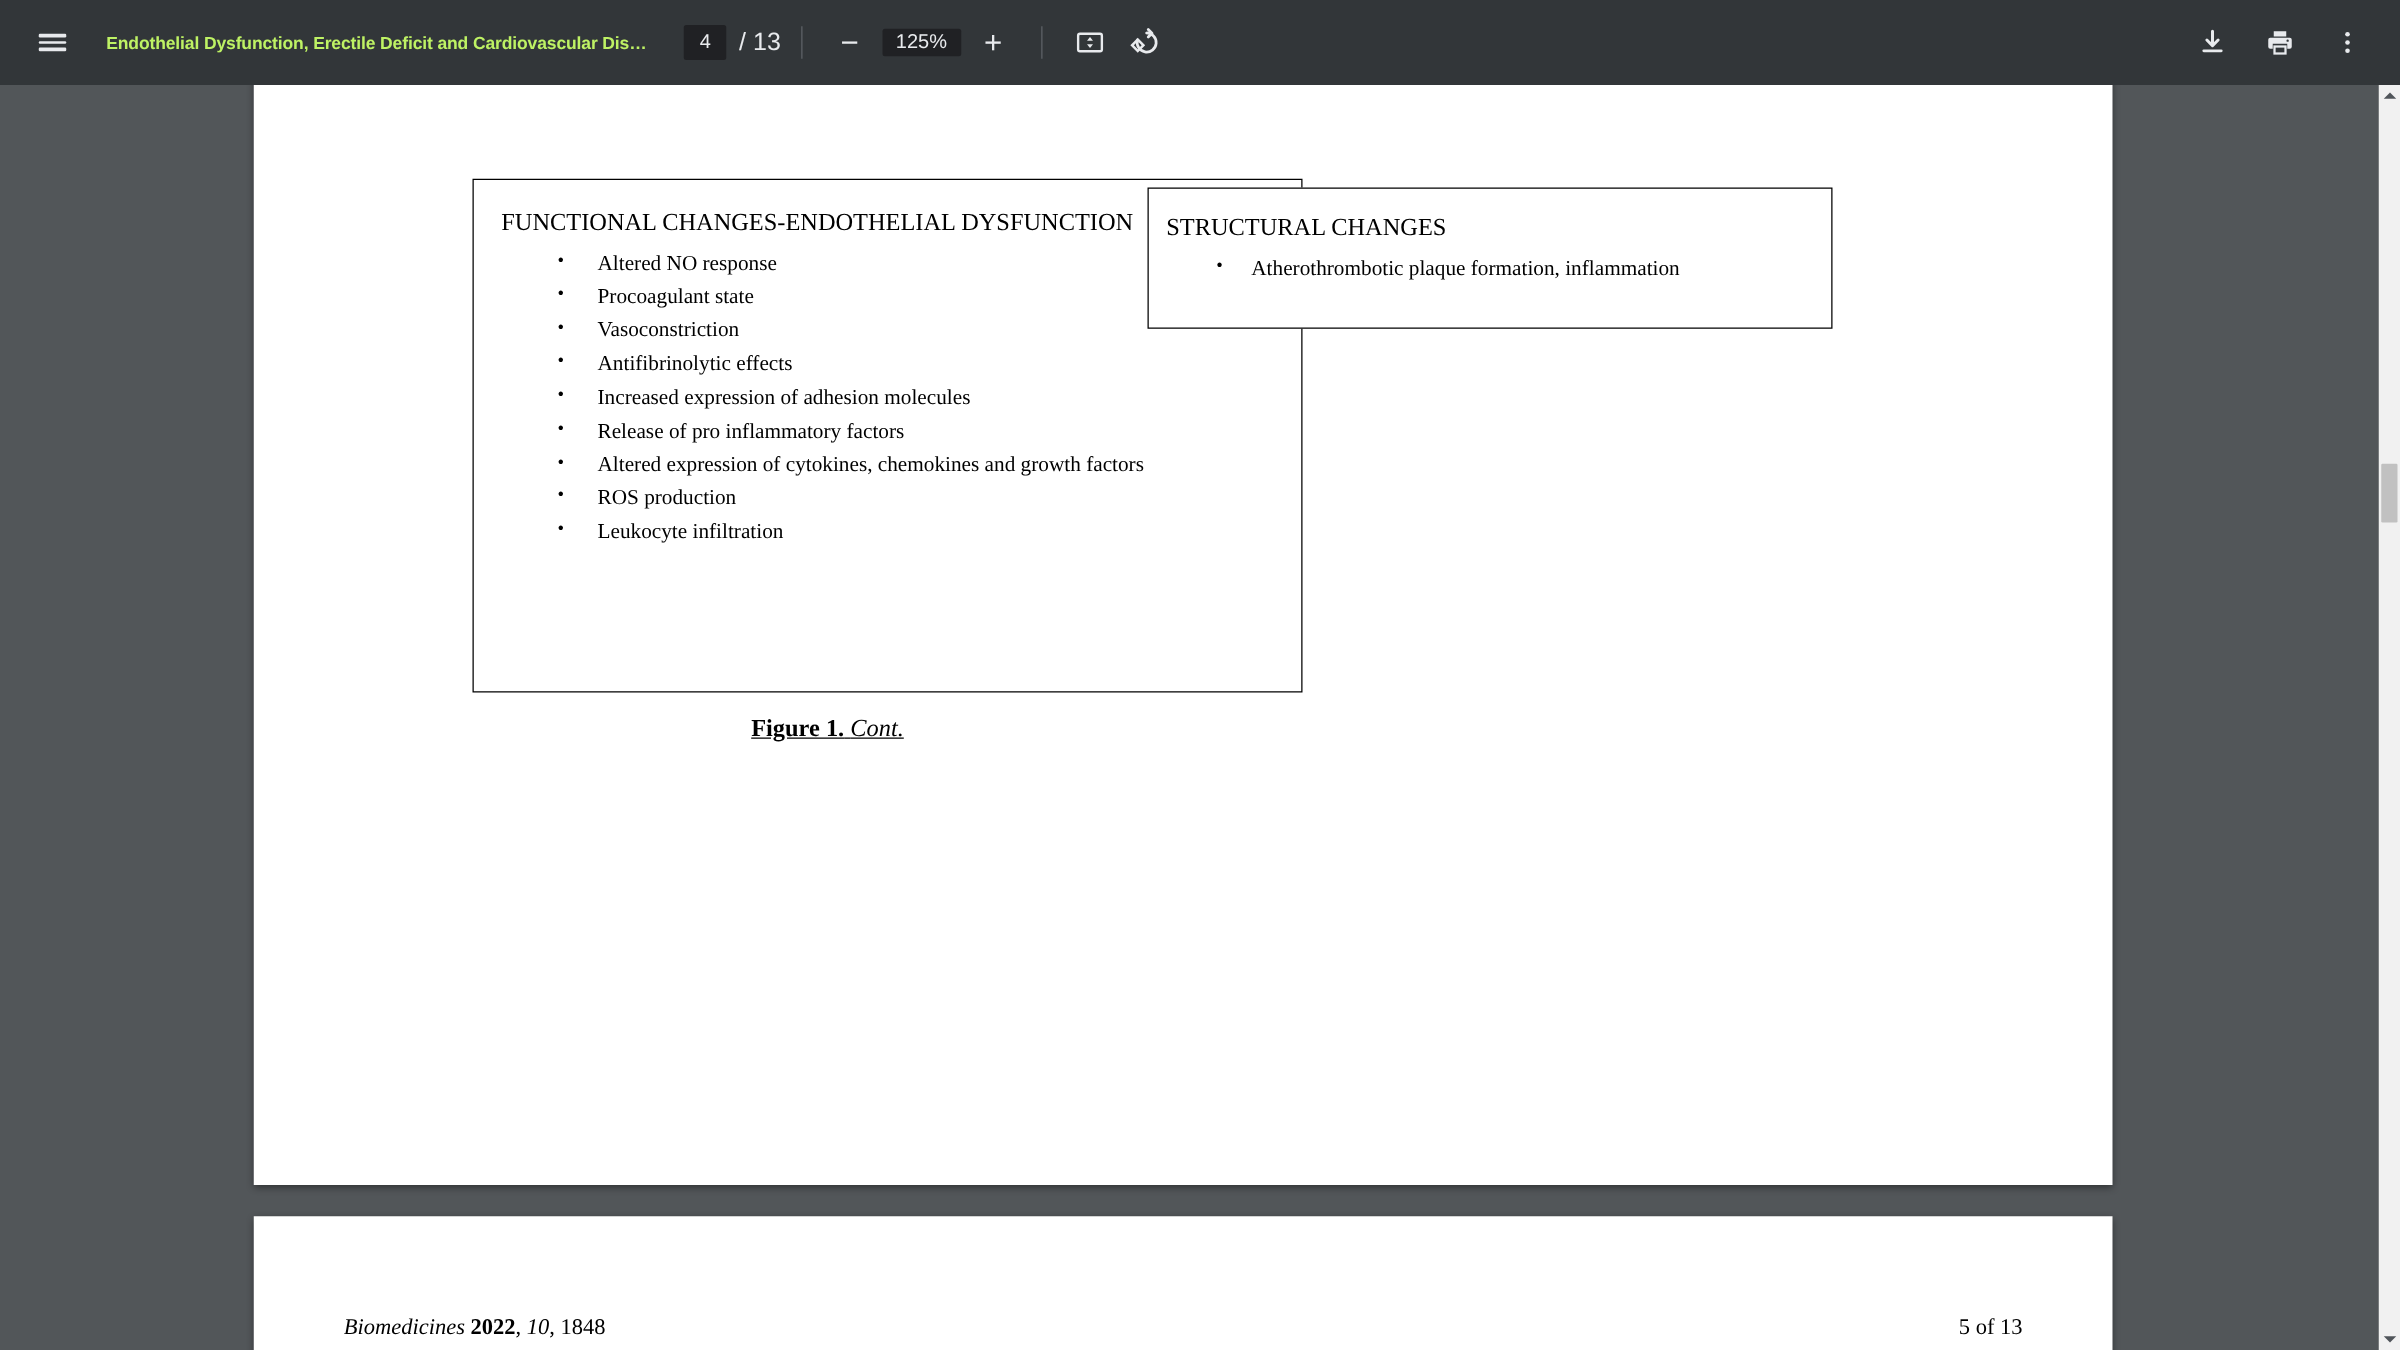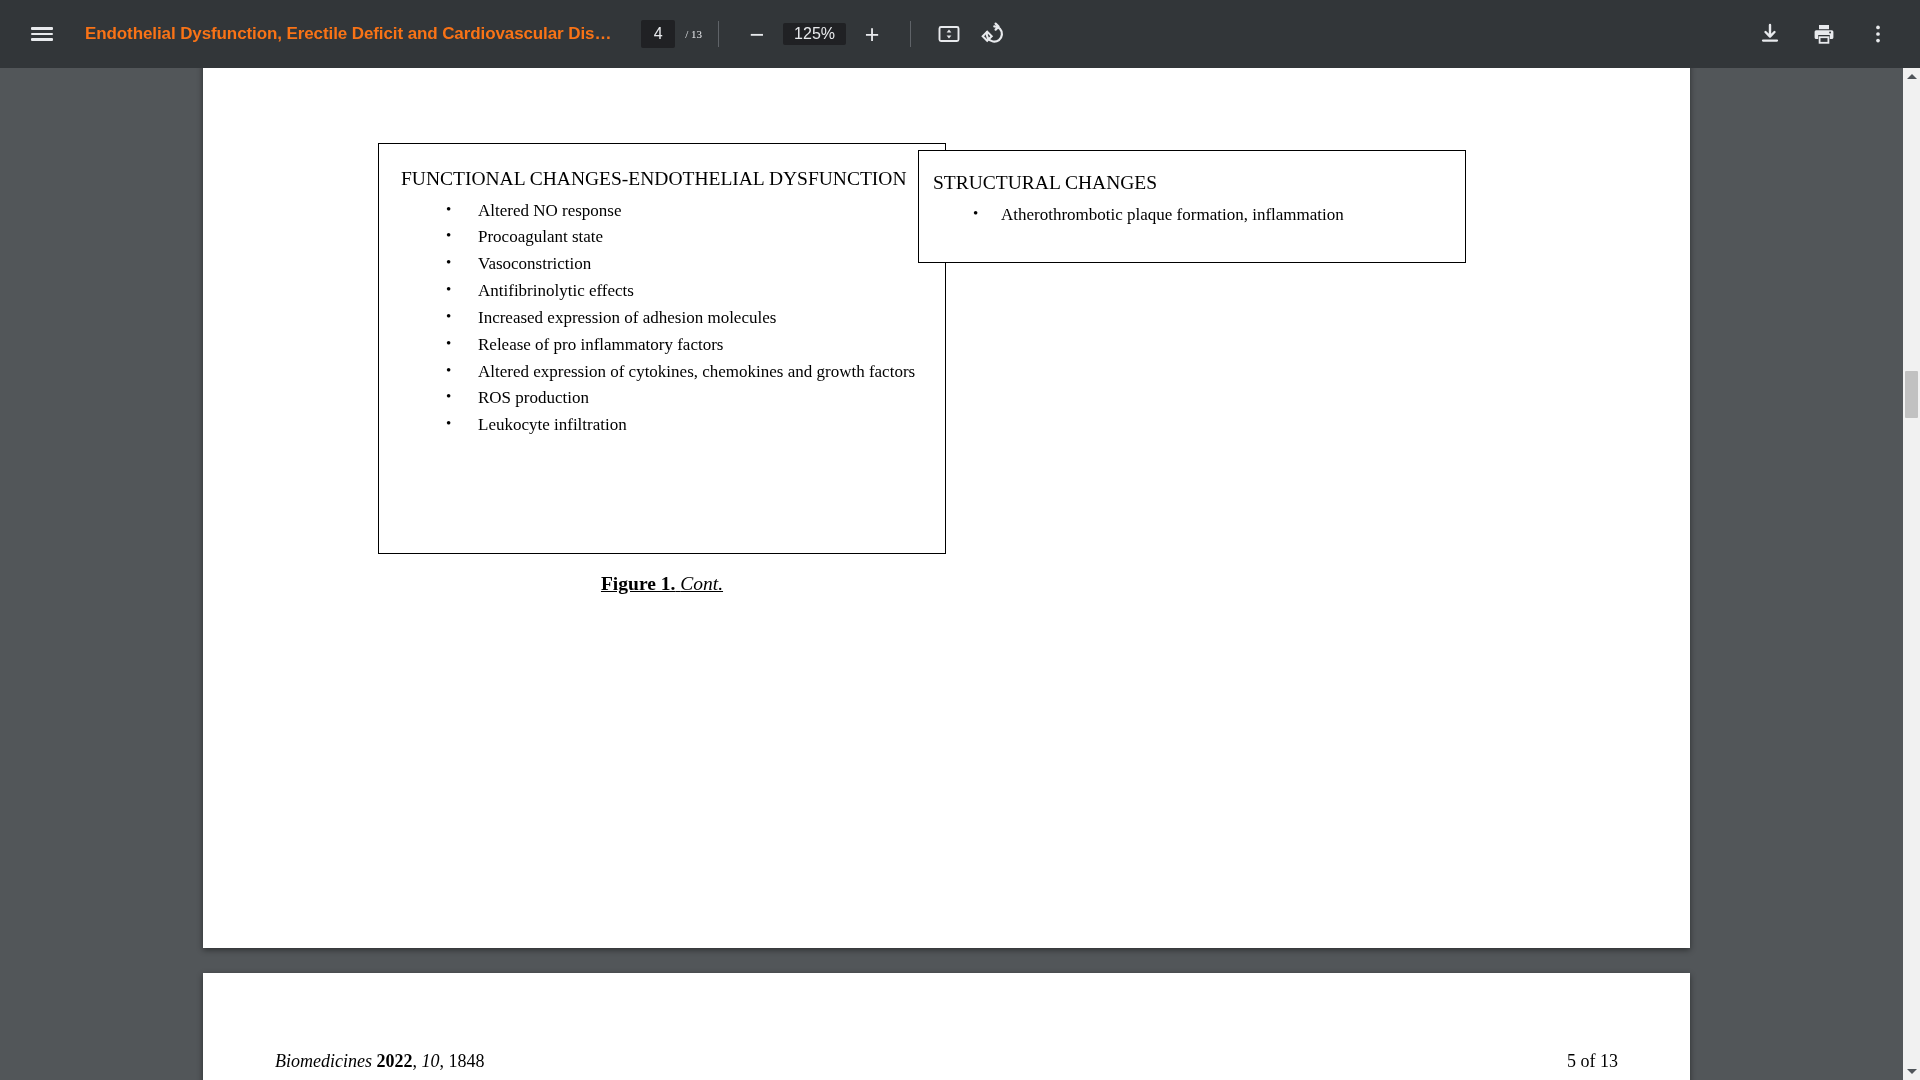--- a/index.html
+++ b/index.html
@@ -33,22 +33,22 @@
   #menu-button { margin-left: 20px; }
   .hamburger-bar {
     display: block;
     width: 22px; height: 2.5px;
     background: #e8eaed;
     margin: 3px 0;
     border-radius: 1px;
   }
 
   #doc-title {
-    color: #f97316;
-    font-size: 17px;
+    color: #bef264;
+    font-size: 14px;
     font-weight: bold;
     margin-left: 21px;
     white-space: nowrap;
     overflow: hidden;
     text-overflow: ellipsis;
     max-width: 660px;
     letter-spacing: -0.1px;
   }
 
   #page-nav {
@@ -63,24 +63,23 @@
     color: #e8eaed;
     border: none;
     outline: none;
     text-align: center;
     font-size: 16px;
     font-family: "Liberation Sans", sans-serif;
     border-radius: 2px;
   }
   #page-count {
     color: #e8eaed;
-    font-size: 11px;
+    font-size: 20px;
     margin-left: 10px;
     white-space: nowrap;
-    font-family: Liberation Serif, serif;
   }
 
   .tb-sep {
     width: 1px; height: 26px;
     background: #5f6368;
     margin: 0 16px;
     flex: 0 0 auto;
   }
 
   #zoom-group { display: flex; align-items: center; flex: 0 0 auto; }
@@ -139,21 +138,21 @@
   }
 
   
   .fig-box {
     position: absolute;
     border: 1.6px solid #000;
     background: #fff;
   }
   #box-functional {
     left: 175px;  top: 315px;
-    width: 568px; height: 411px;
+    width: 664px; height: 411px;
     padding: 20px 22px 0 22px;
   }
   #box-structural {
     left: 715px;  top: 322px;
     width: 548px; height: 113px;
     padding: 17px 14px 0 14px;
   }
 
   .box-title {
     font-size: 19.5px;

